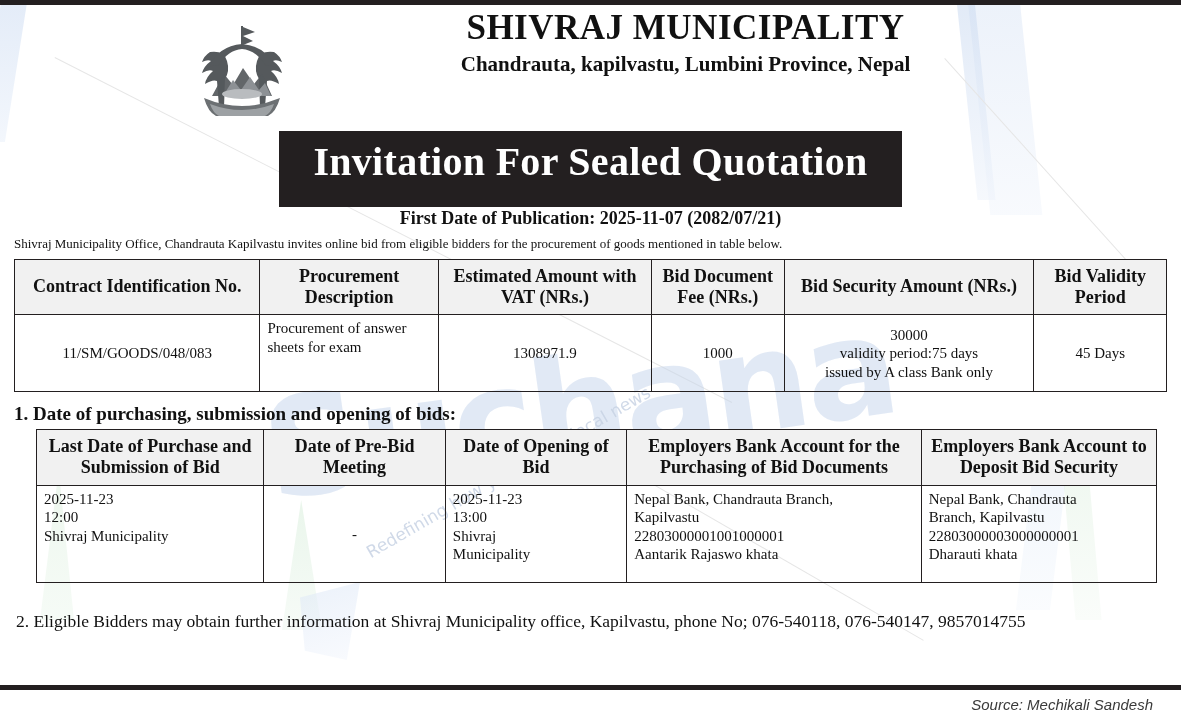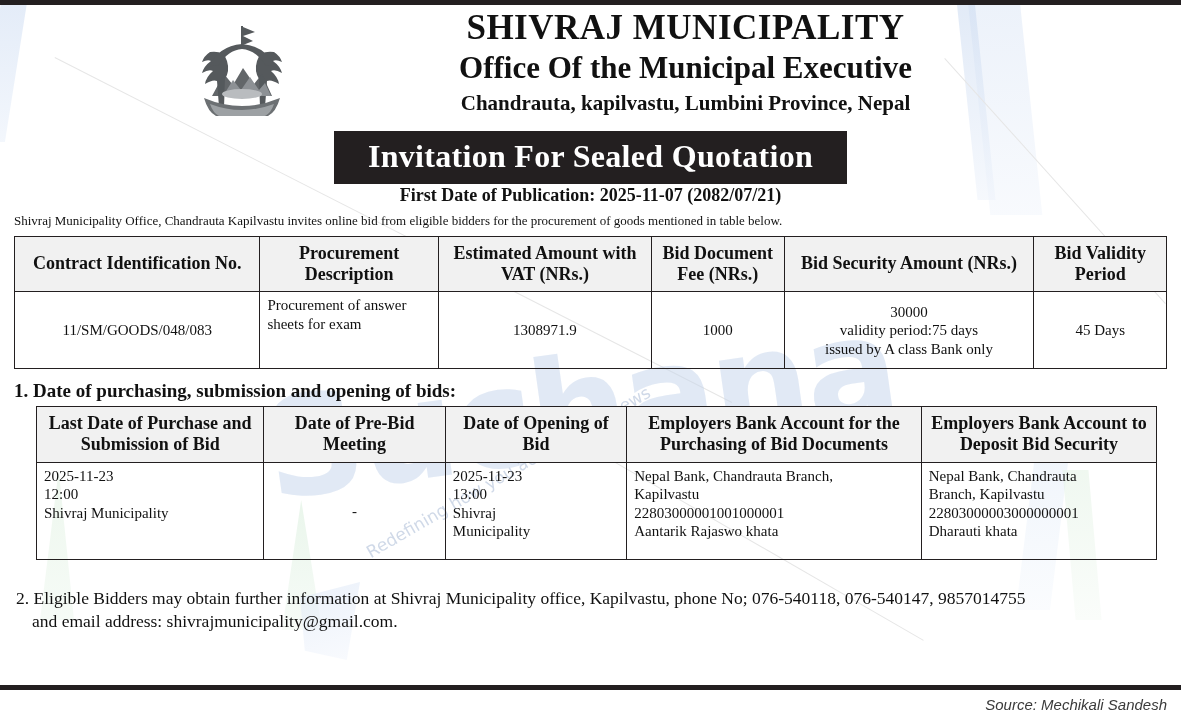--- a/index.html
+++ b/index.html
@@ -174,23 +174,23 @@
 
   
   .banner-wrap {
     text-align: center;
     margin-top: 9px;
   }
   .banner {
     display: inline-block;
     background: #231f20;
     color: #ffffff;
-    font-size: 32px;
-    font-weight: 700;
-    padding: 7px 34px 9px 34px;
+    font-size: 40px;
+    font-weight: 700;
+    padding: 7px 34px 22px 34px;
     letter-spacing: 0.3px;
   }
   .pubdate {
     text-align: center;
     font-size: 18px;
     font-weight: 700;
     margin-top: 1px;
   }
   .intro {
     font-size: 13px;
@@ -253,21 +253,21 @@
   .footer-note .indent { display: block; padding-left: 16px; }
   .signatory {
     text-align: right;
     font-size: 19px;
     font-weight: 700;
     margin-top: 6px;
     padding-right: 2px;
   }
   .source-line {
     position: absolute;
-    right: 14px;
+    right: 28px;
     top: 696px;
     font-size: 15px;
     font-style: italic;
     font-family: "Liberation Sans", sans-serif;
     color: #3a3a3a;
     z-index: 4;
   }
 </style>
 </head>
 <body>
@@ -314,21 +314,20 @@
 
             <path d="M14 76 q38 16 76 0 q-4 14 -12 18 l-52 0 q-8 -4 -12 -18z" fill="#6c7073"></path>
             <path d="M20 82 q32 12 64 0 q-3 9 -9 12 l-46 0 q-6 -3 -9 -12z" fill="#9da1a4"></path>
 
             <ellipse cx="52" cy="72" rx="20" ry="5" fill="#b9bcbf"></ellipse>
           </g>
         </svg>
       </div>
       <div class="masthead-text">
         <div class="org-name">SHIVRAJ MUNICIPALITY</div>
-        <div class="org-sub">Office Of the Municipal Executive</div>
         <div class="org-addr">Chandrauta, kapilvastu, Lumbini Province, Nepal</div>
       </div>
     </div>
 
     <div class="banner-wrap">
       <div class="banner">Invitation For Sealed Quotation</div>
     </div>
     <div class="pubdate">First Date of Publication: 2025-11-07 (2082/07/21)</div>
 
     <div class="intro">Shivraj Municipality Office, Chandrauta Kapilvastu invites online bid from eligible bidders for the procurement of goods mentioned in table below.</div>
@@ -416,20 +415,19 @@
               <span>22803000003000000001</span>
               <span> Dharauti khata</span>
             </td>
           </tr>
         </tbody>
       </table>
     </div>
 
     <div class="footer-note">
       <span>2. Eligible Bidders may obtain further information at Shivraj Municipality office, Kapilvastu, phone No; 076-540118, 076-540147, 9857014755</span>
-      <span class="indent">and email address: shivrajmunicipality@gmail.com.</span>
     </div>
 
   </div>
 
   <div class="source-line">Source: Mechikali Sandesh</div>
 
 </div>
 
 </body></html>

